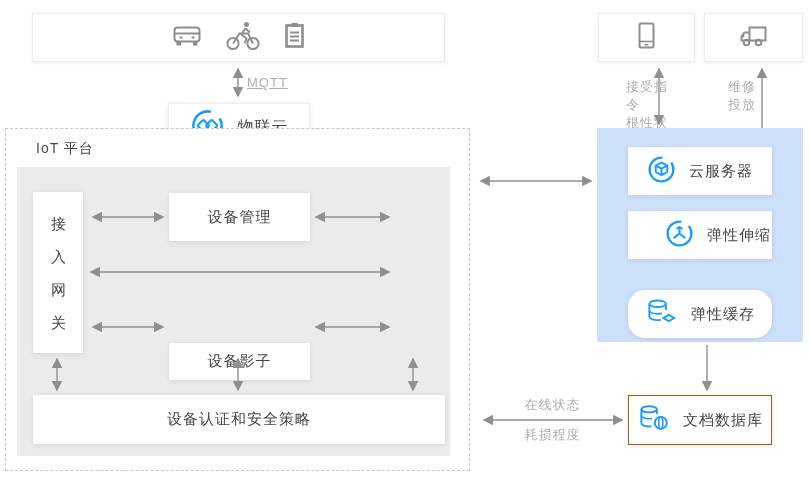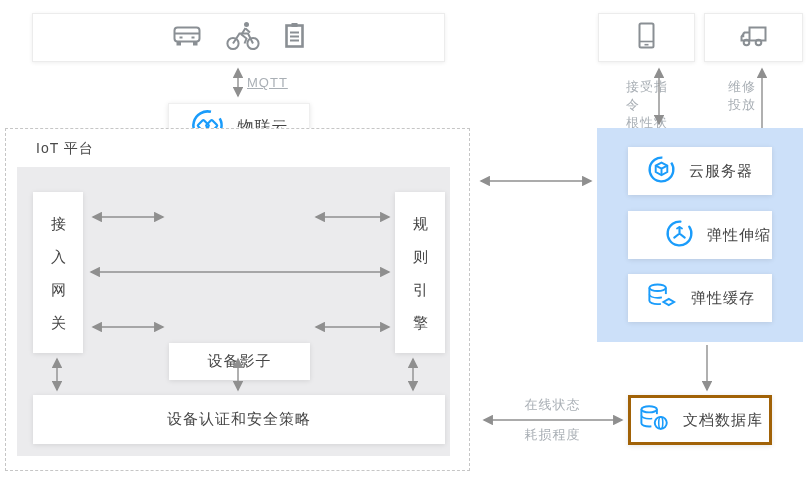--- a/index.html
+++ b/index.html
@@ -83,28 +83,28 @@
 
   <div class="abs dashed-box" style="left:5px;top:128px;width:465px;height:343px;"></div>
   <div class="abs" style="left:16px;top:140px;font-size:14px;color:#4a4a4a;letter-spacing:1px;margin-left:20px;">IoT 平台</div>
 
   <div class="abs gray-panel" style="left:17px;top:167px;width:433px;height:289px;"></div>
 
   <div class="abs card-noborder" style="left:33px;top:192px;width:50px;height:161px;">
     <div class="vtext">接入网关</div>
   </div>
 
+  <div class="abs card-noborder" style="left:169px;top:193px;width:141px;height:48px;">
+    <span class="label-dark">设备管理</span>
+  </div>
 
   <div class="abs card-noborder" style="left:169px;top:303px;width:141px;height:37px;margin-top:40px;">
     <span class="label-dark">设备影子</span>
   </div>
 
-  <div class="abs card-noborder" style="left:395px;top:192px;width:50px;height:161px;">
-    <div class="vtext">规则引擎</div>
-  </div>
 
   <div class="abs card-noborder" style="left:33px;top:395px;width:412px;height:49px;">
     <span class="label-dark">设备认证和安全策略</span>
   </div>
 
   <div class="abs card" style="left:598px;top:13px;width:97px;height:49px;">
     <span>
       <svg width="23" height="29" viewBox="0 0 23 29" fill="none" stroke="#8a8f94" stroke-width="2">
         <rect x="4.5" y="2.5" width="14" height="24" rx="1.5"></rect>
         <path d="M4.5 20.5 H18.5" stroke-width="1.6"></path>
@@ -150,34 +150,34 @@
     <span>
       <svg width="29" height="29" viewBox="0 0 30 30" fill="none" stroke="#1a9cfb" stroke-linecap="round">
         <circle cx="15" cy="15" r="12.3" stroke-width="2.4" stroke-dasharray="66 12" transform="rotate(-35 15 15)"></circle>
         <path d="M15 15 V8.6 M15 15 L9.6 19.2 M15 15 L20.4 19.2" stroke-width="2.2"></path>
         <path d="M12.4 9.8 L15 8.2 L17.6 9.8" stroke-width="1.8"></path>
       </svg>
     </span>
     <span class="label-dark">弹性伸缩</span>
   </div>
 
-  <div class="abs card-noborder hgap" style="left:628px;top:274px;width:144px;height:48px;">
+  <div class="abs card-noborder hgap" style="left:628px;top:290px;width:144px;height:48px;border-radius:17px;">
     <span>
       <svg width="33" height="31" viewBox="0 0 34 32" fill="none" stroke="#1a9cfb" stroke-width="2">
         <ellipse cx="13" cy="7" rx="8.5" ry="3.4"></ellipse>
         <path d="M4.5 7 V20.5 c0 1.9 3.8 3.4 8.5 3.4 c1.2 0 2.4 -0.1 3.4 -0.3"></path>
         <path d="M21.5 7 V13.5"></path>
         <path d="M4.5 14 c0 1.9 3.8 3.4 8.5 3.4 c1.6 0 3.1 -0.2 4.4 -0.5" stroke-width="1.6"></path>
         <path d="M24.5 18.5 l5.5 3.2 l-5.5 3.2 l-5.5 -3.2 z" fill="#fff"></path>
       </svg>
     </span>
     <span class="label-dark">弹性缓存</span>
   </div>
 
-  <div class="abs card-noborder hgap" style="left:628px;top:395px;width:144px;height:50px;border:3px solid #a16207;">
+  <div class="abs card-noborder hgap" style="left:628px;top:395px;width:144px;height:50px;border:1px solid #a16207;">
     <span>
       <svg width="33" height="31" viewBox="0 0 34 32" fill="none" stroke="#1a9cfb" stroke-width="2">
         <ellipse cx="12.5" cy="6.5" rx="8" ry="3.2"></ellipse>
         <path d="M4.5 6.5 V21 c0 1.8 3.6 3.2 8 3.2 c0.8 0 1.6 -0.1 2.3 -0.2"></path>
         <path d="M20.5 6.5 V11.5"></path>
         <path d="M4.5 13 c0 1.8 3.6 3.2 8 3.2 c1.1 0 2.2 -0.1 3.2 -0.3" stroke-width="1.6"></path>
         <circle cx="24.5" cy="20.5" r="6.2"></circle>
         <ellipse cx="24.5" cy="20.5" rx="2.1" ry="6.2" stroke-width="1.6"></ellipse>
       </svg>
     </span>

